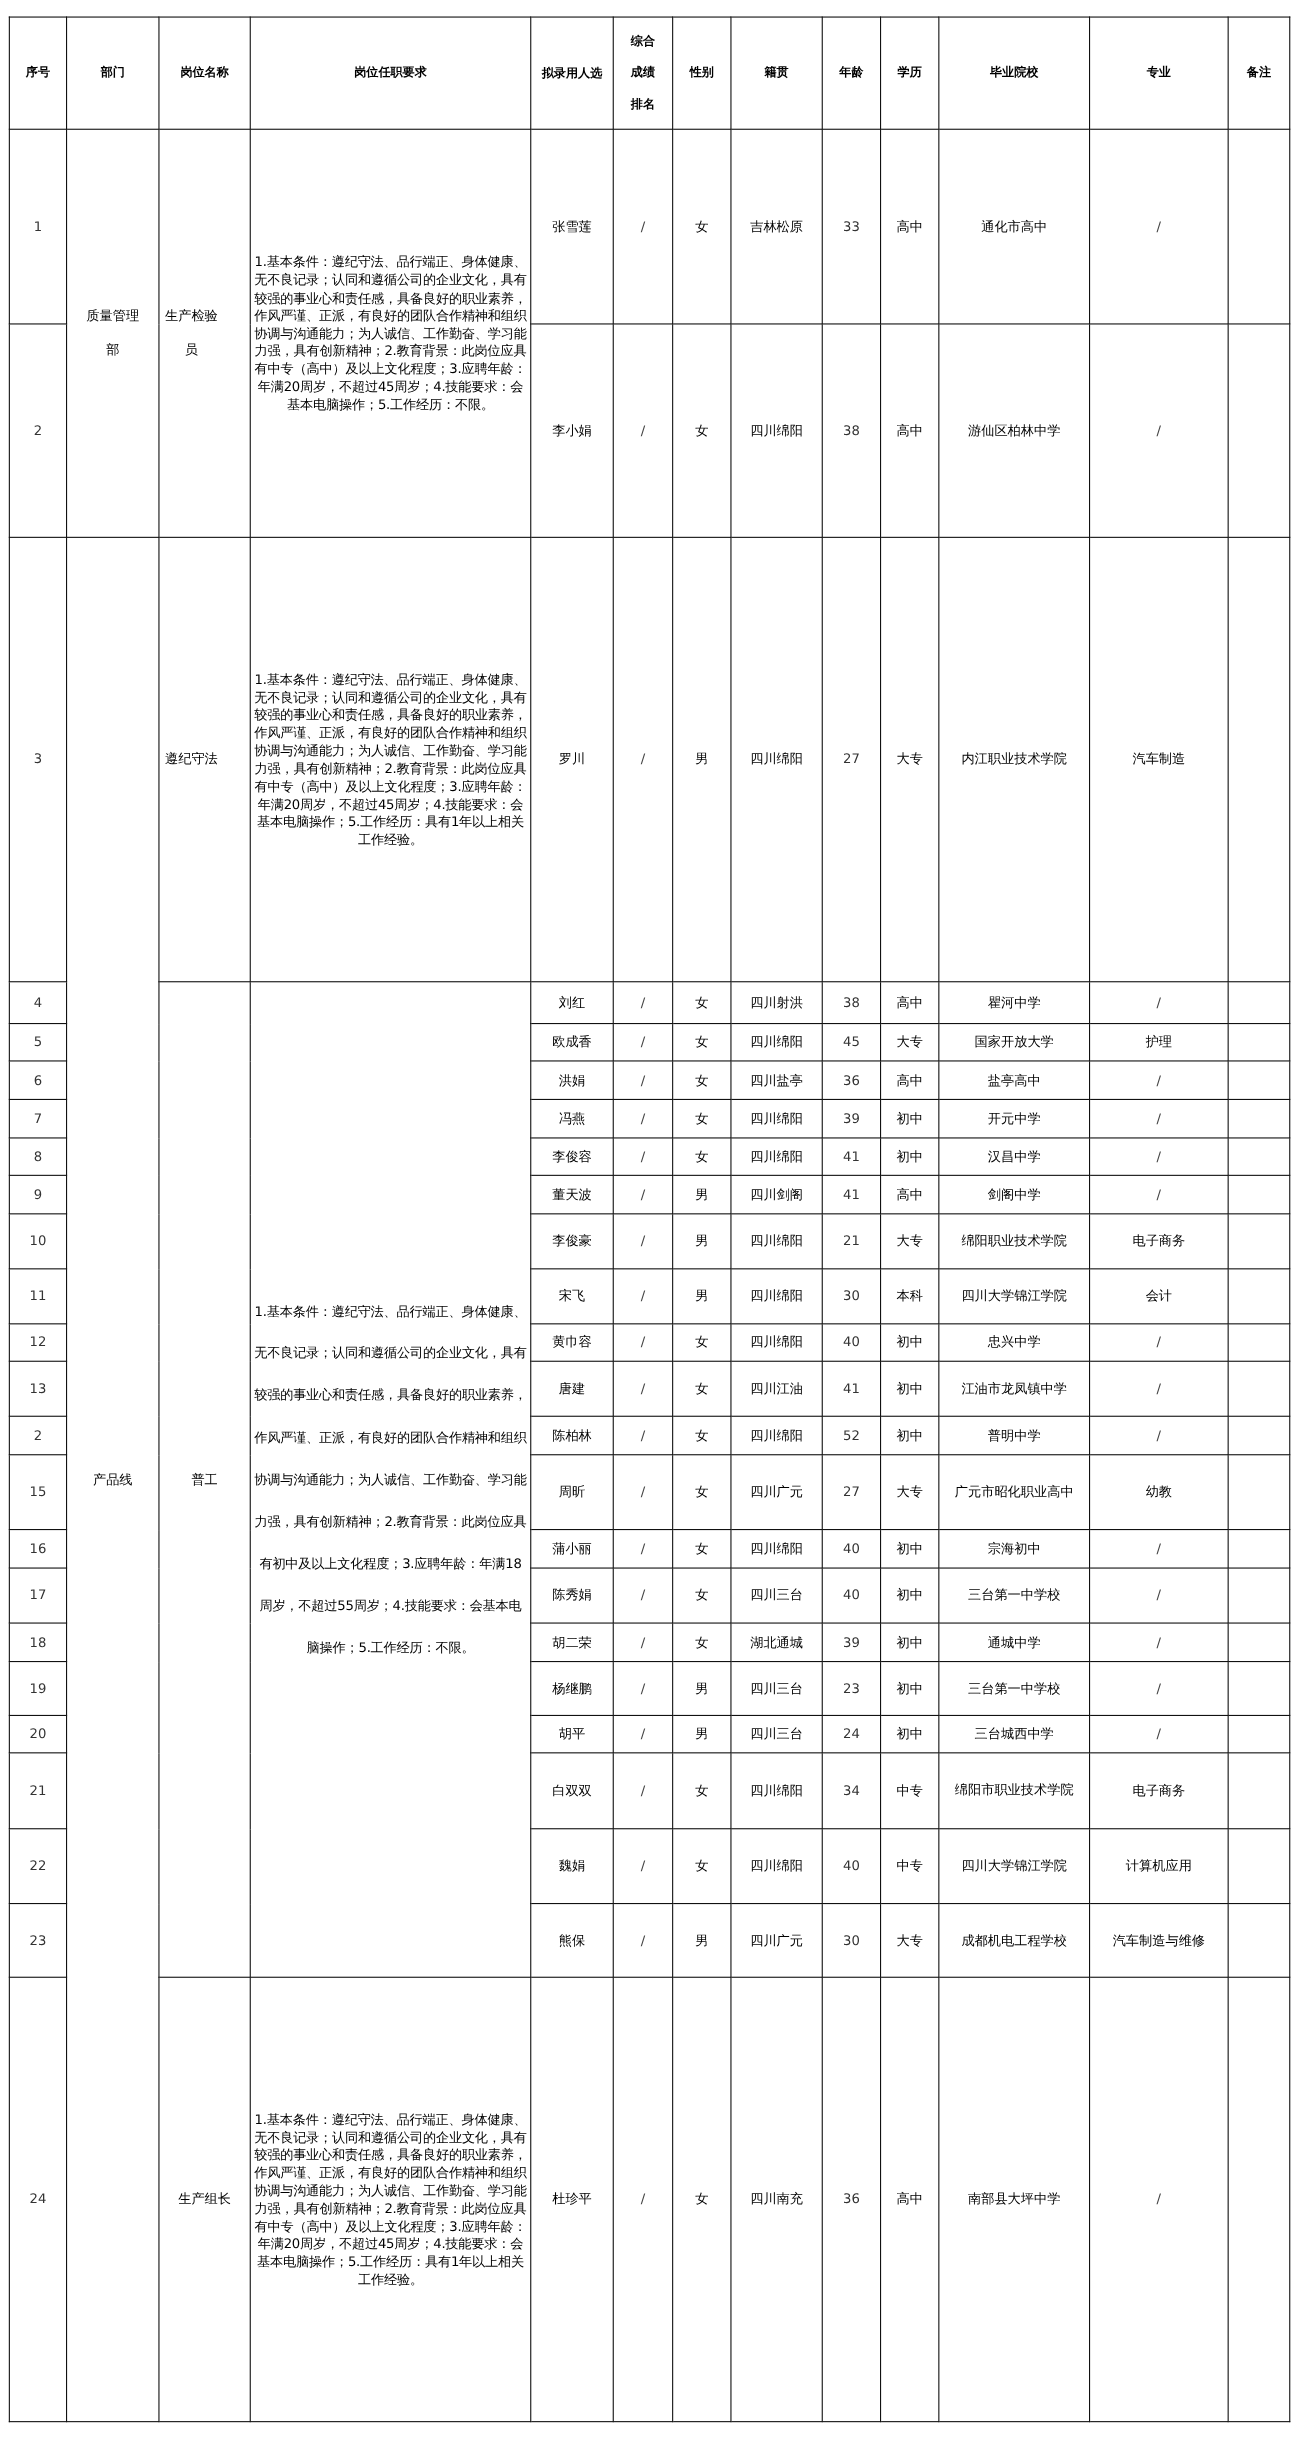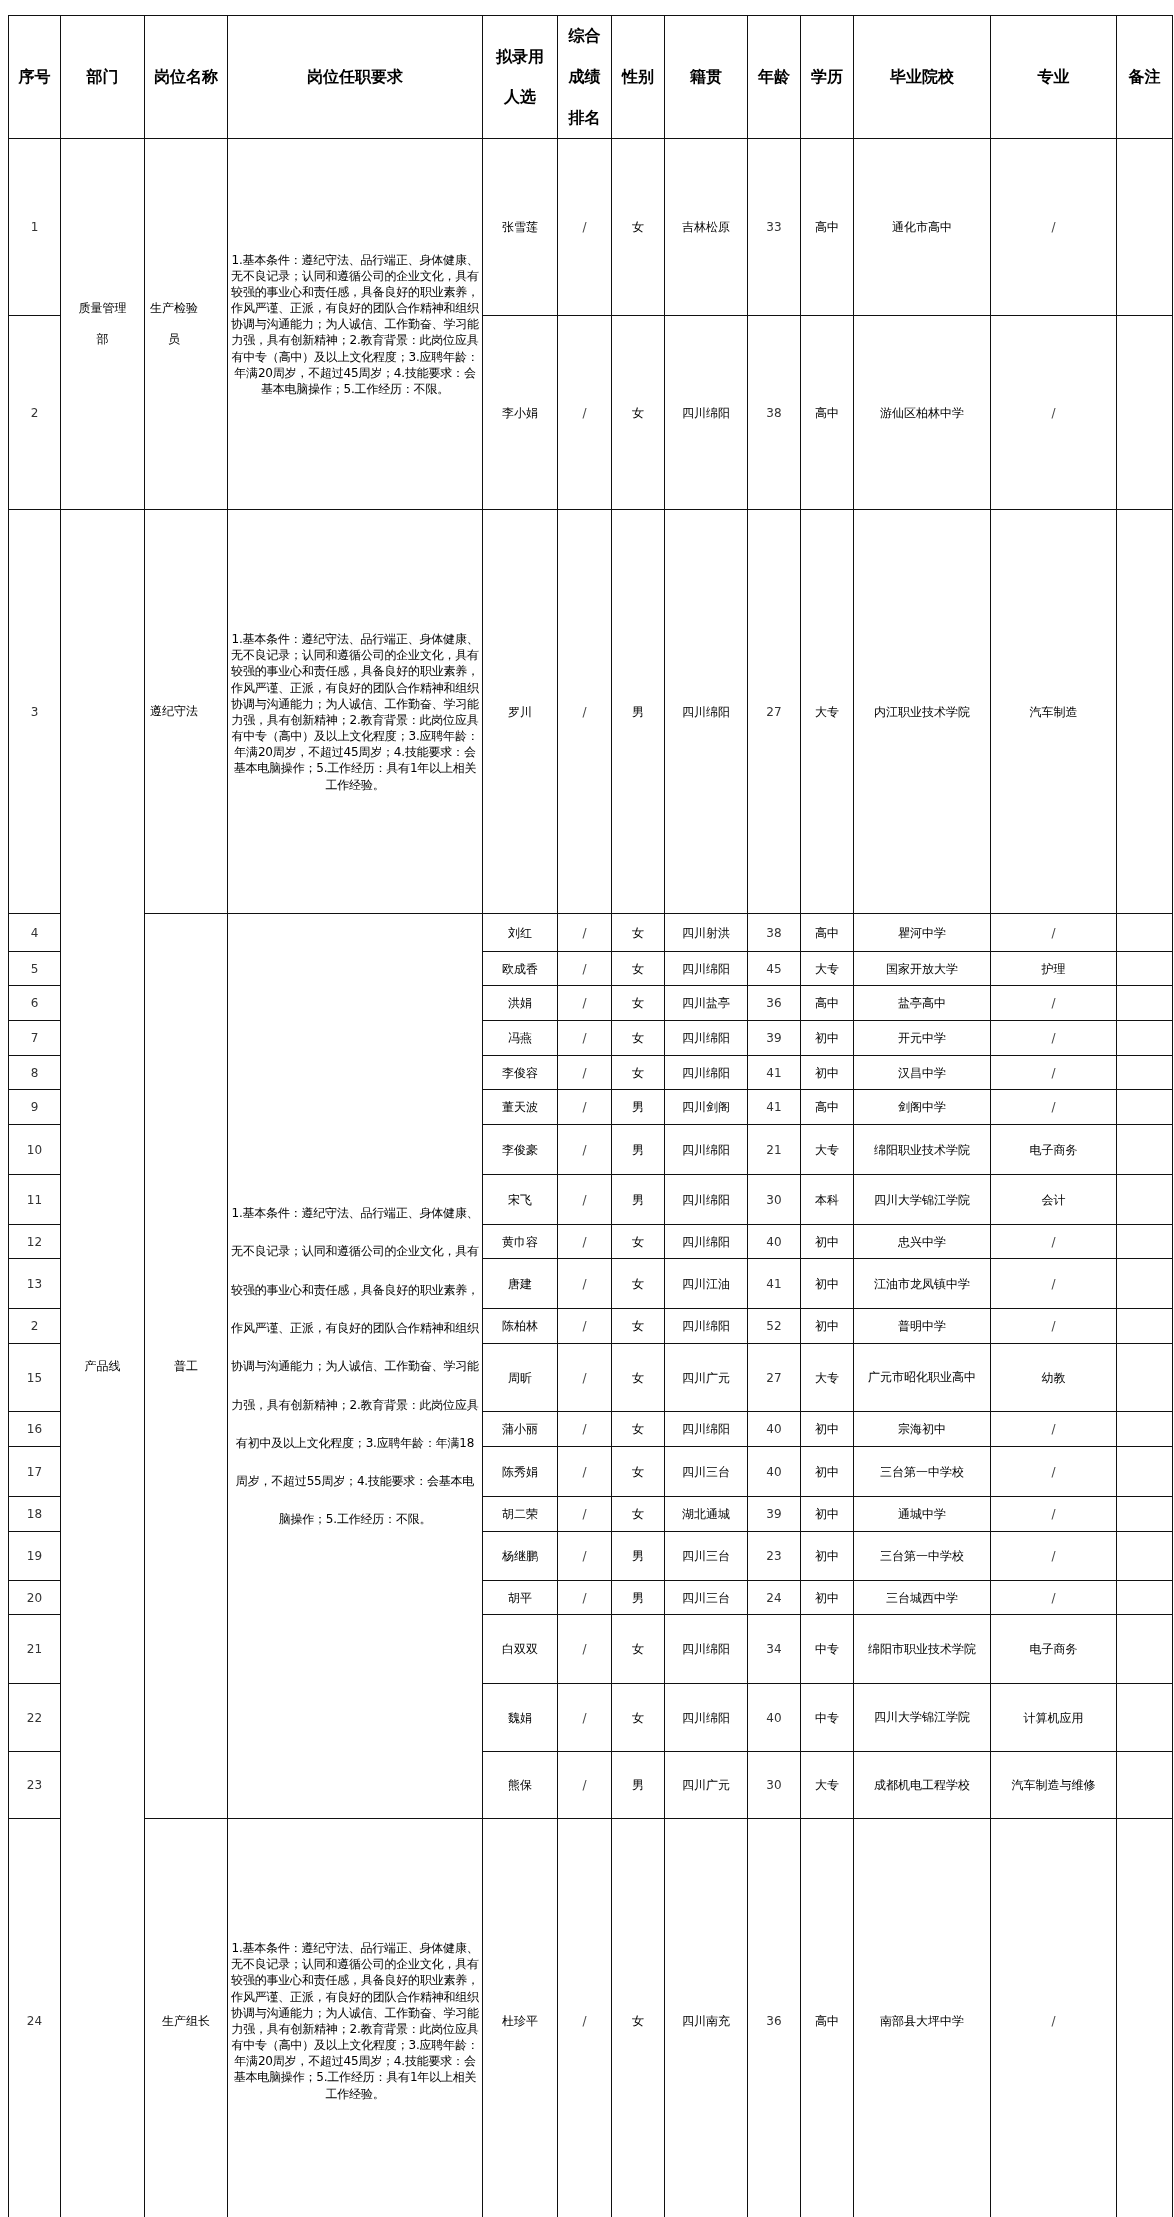--- a/index.html
+++ b/index.html
@@ -8,21 +8,21 @@
     position: absolute; left: 8px; top: 15px;
     border-collapse: collapse; table-layout: fixed;
     width: 1164px;
   }
   table.roster td, table.roster th {
     border: 1.4px solid #111;
     text-align: center; vertical-align: middle;
     font-size: 12px; padding: 0 3px; line-height: 1.35;
     overflow: hidden;
   }
-  table.roster th { font-weight: bold; font-size: 16px; line-height: 2.6; }
+  table.roster th { font-weight: bold; font-size: 11px; line-height: 2.6; }
   th .stack { display: block; line-height: 2.55; }
   td.req {
     text-align: left; font-size: 12.4px; line-height: 38.2px;
     padding: 0 6px 0 7px; letter-spacing: -0.2px; margin-left: 32px;
   }
   td.req.pg { line-height: 38.3px; }
   td.num { color: #333; font-size: 12px; }
   td.slash { color: #444; }
   td.left { text-align: left; padding-left: 7px; }
 </style>

